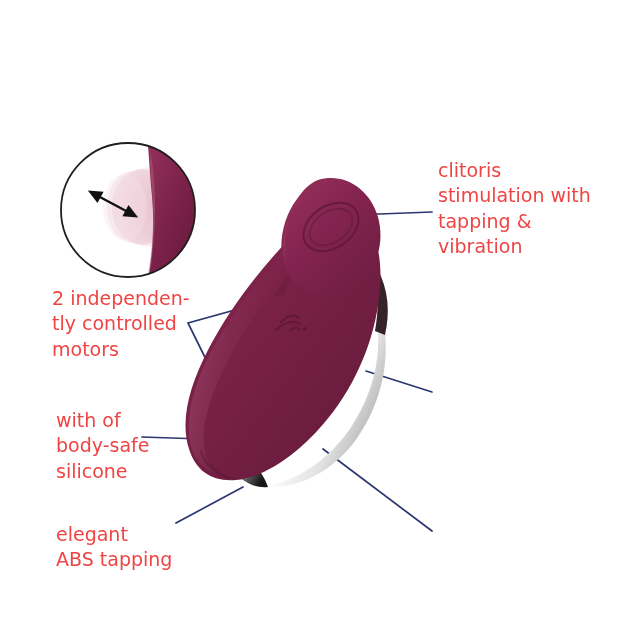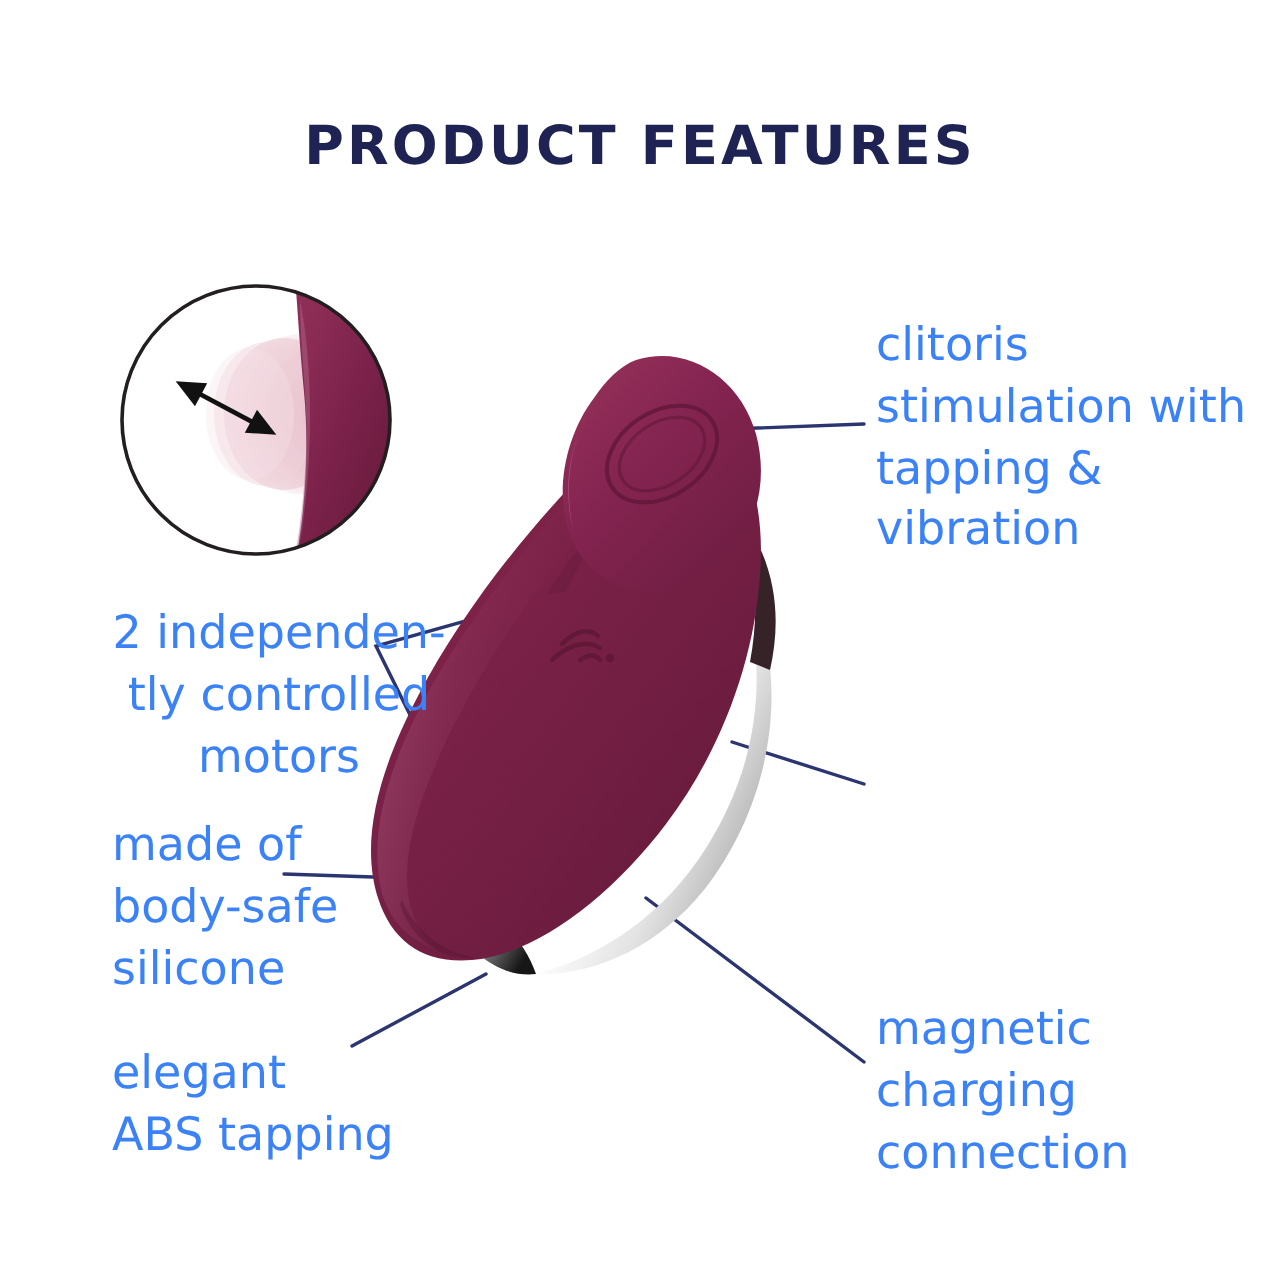--- a/index.html
+++ b/index.html
@@ -35,43 +35,42 @@
     position: absolute;
     left: 0;
     top: 0;
     width: 640px;
     height: 640px;
   }
 
   
   .callout {
     position: absolute;
-    color: #3b82f6;
-    font-size: 23px;
+    color: #ef4444;
+    font-size: 19px;
     line-height: 1.34;
     font-family: "DejaVu Sans", sans-serif;
     white-space: pre-line;
   }
   .callout.left  { text-align: left; }
   .callout.right { text-align: left; }
 
-  #cl-motors   { left: 52px;  top: 302px; width: 175px; text-align: center; }
+  #cl-motors   { left: 52px;  top: 286px; width: 175px; }
   #cl-silicone { left: 56px;  top: 408px; width: 175px; }
   #cl-abs      { left: 56px;  top: 522px; width: 175px; }
 
   #cl-clitoris { left: 438px; top: 158px; width: 200px; }
   #cl-control  { left: 438px; top: 330px; width: 200px; }
   #cl-magnetic { left: 438px; top: 500px; width: 200px; }
 </style>
 </head>
 <body>
 
 <div id="page">
 
-  <div id="title">PRODUCT FEATURES</div>
 
   <svg id="art" viewBox="0 0 640 640">
     <defs>
 
       <linearGradient id="bodyGrad" x1="0.12" y1="0.08" x2="0.92" y2="0.95">
         <stop offset="0%" stop-color="#8d2b52"></stop>
         <stop offset="22%" stop-color="#7f2249"></stop>
         <stop offset="55%" stop-color="#731f43"></stop>
         <stop offset="85%" stop-color="#6a1c3e"></stop>
         <stop offset="100%" stop-color="#601838"></stop>
@@ -227,30 +226,27 @@
       <line x1="98" y1="196" x2="128" y2="212" stroke="#111111" stroke-width="2.4" marker-start="url(#arrowStart)" marker-end="url(#arrowEnd)"></line>
 
       <circle cx="128" cy="210" r="67" fill="none" stroke="#231f20" stroke-width="1.8"></circle>
     </g>
   </svg>
 
   <div class="callout left" id="cl-motors">2 independen-
 tly controlled
 motors</div>
 
-  <div class="callout left" id="cl-silicone">made of
+  <div class="callout left" id="cl-silicone">with of
 body-safe
 silicone</div>
 
   <div class="callout left" id="cl-abs">elegant
 ABS tapping</div>
 
   <div class="callout right" id="cl-clitoris">clitoris
 stimulation with
 tapping &amp;
 vibration</div>
 
 
-  <div class="callout right" id="cl-magnetic">magnetic
-charging
-connection</div>
 
 </div>
 
 </body></html>

